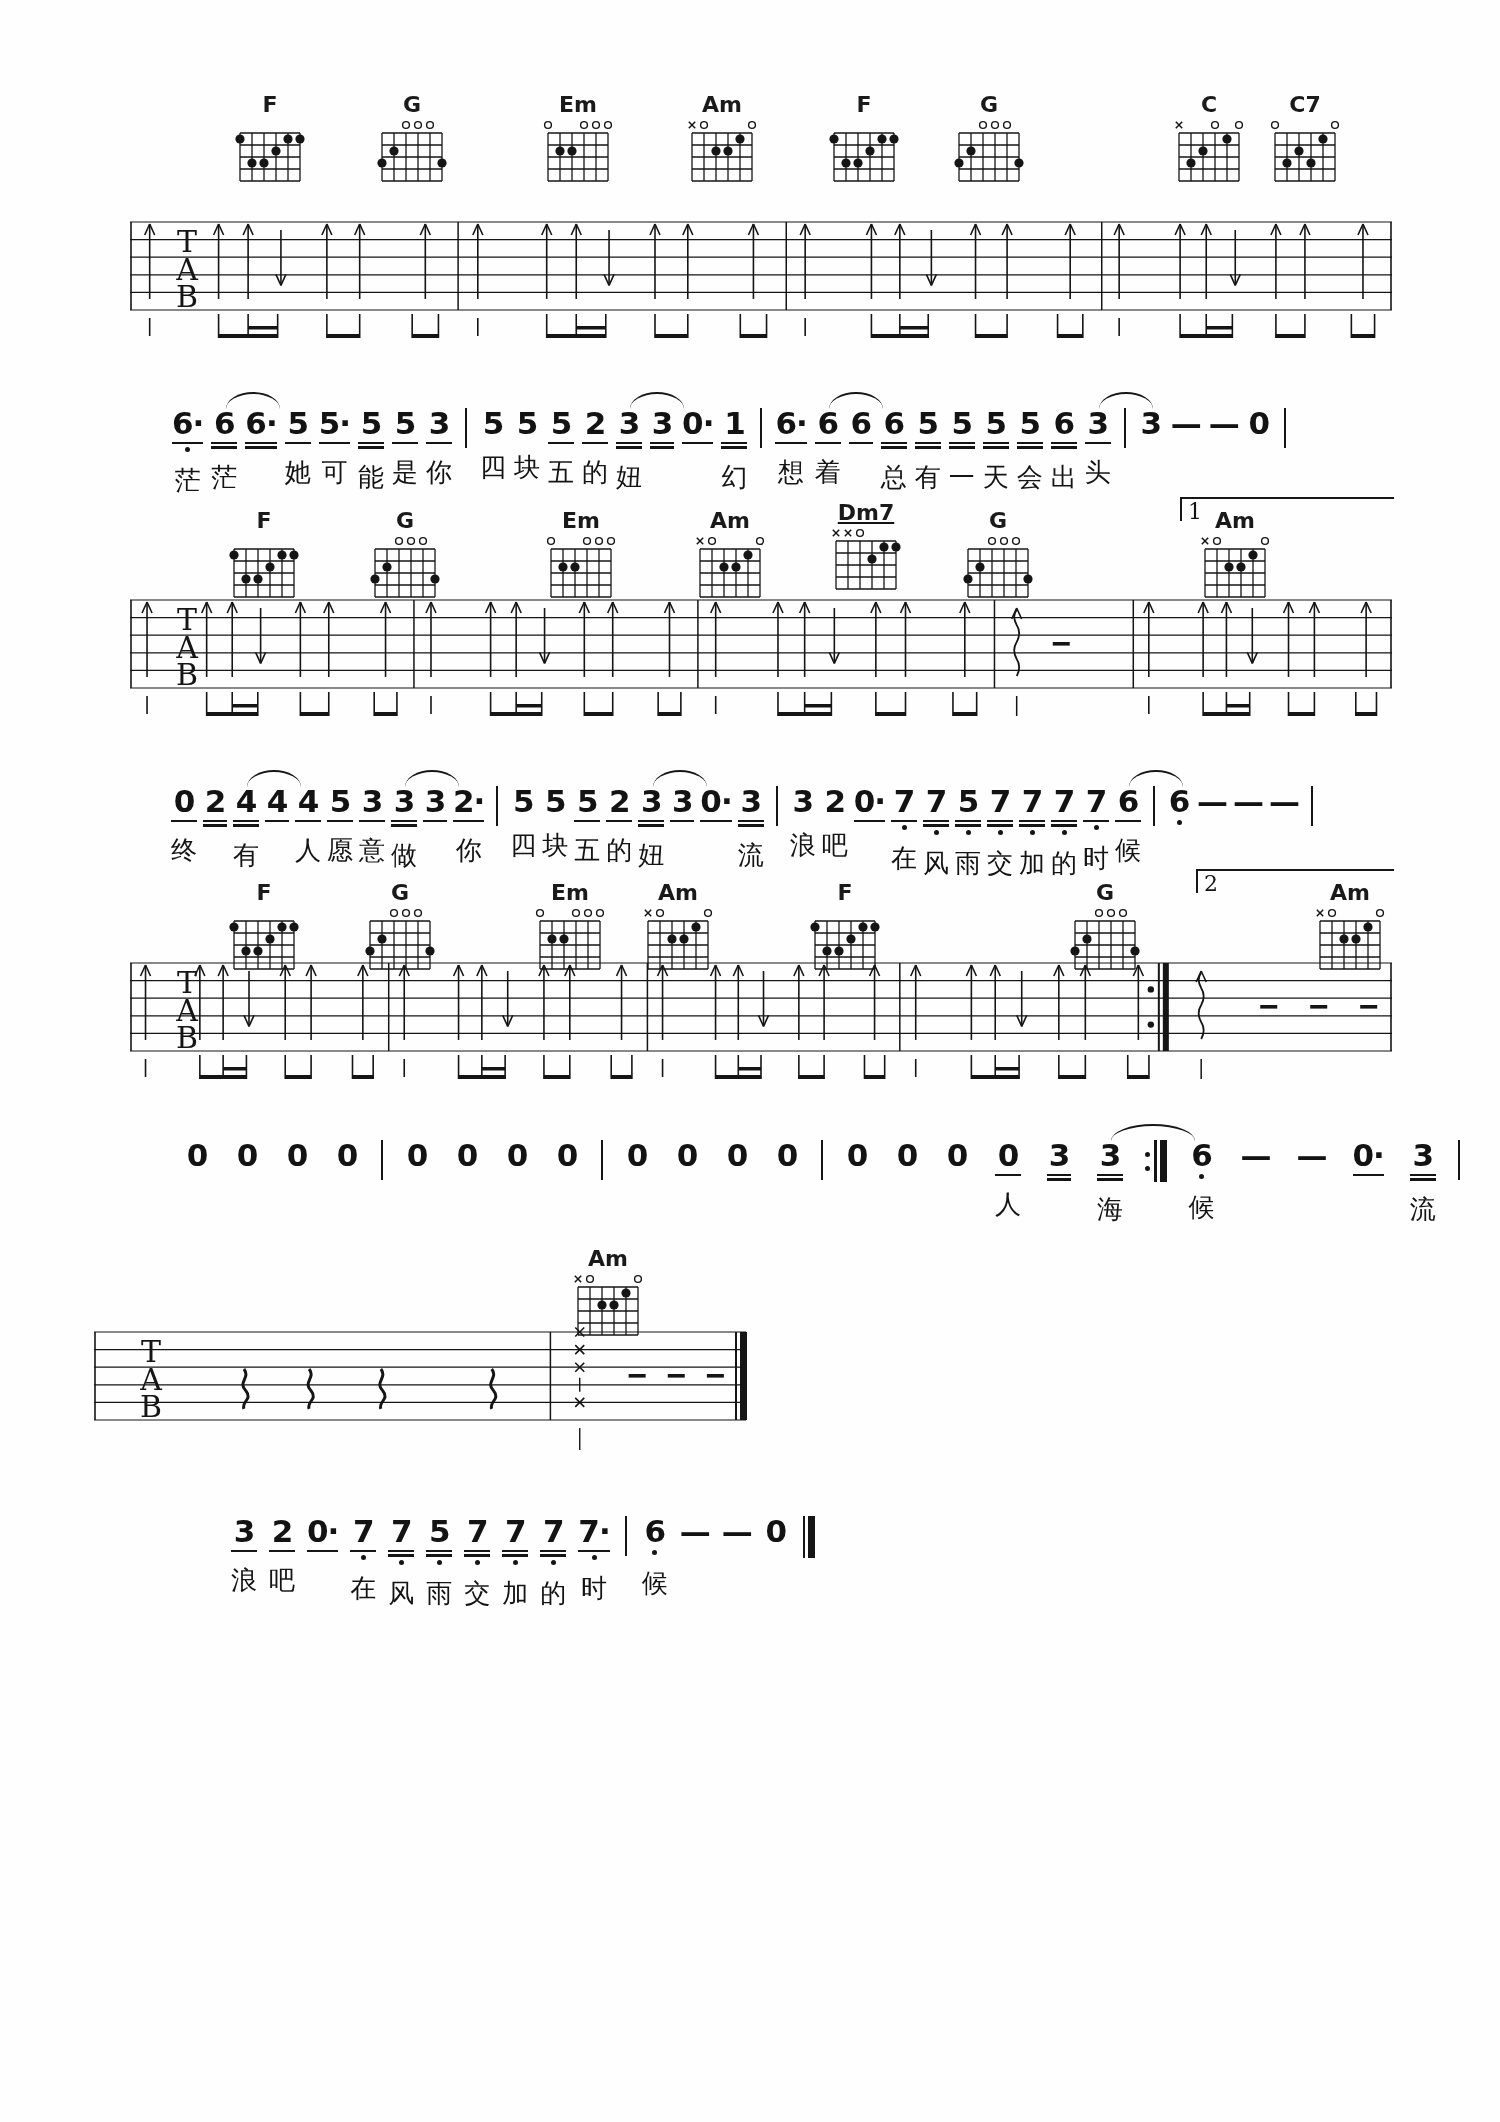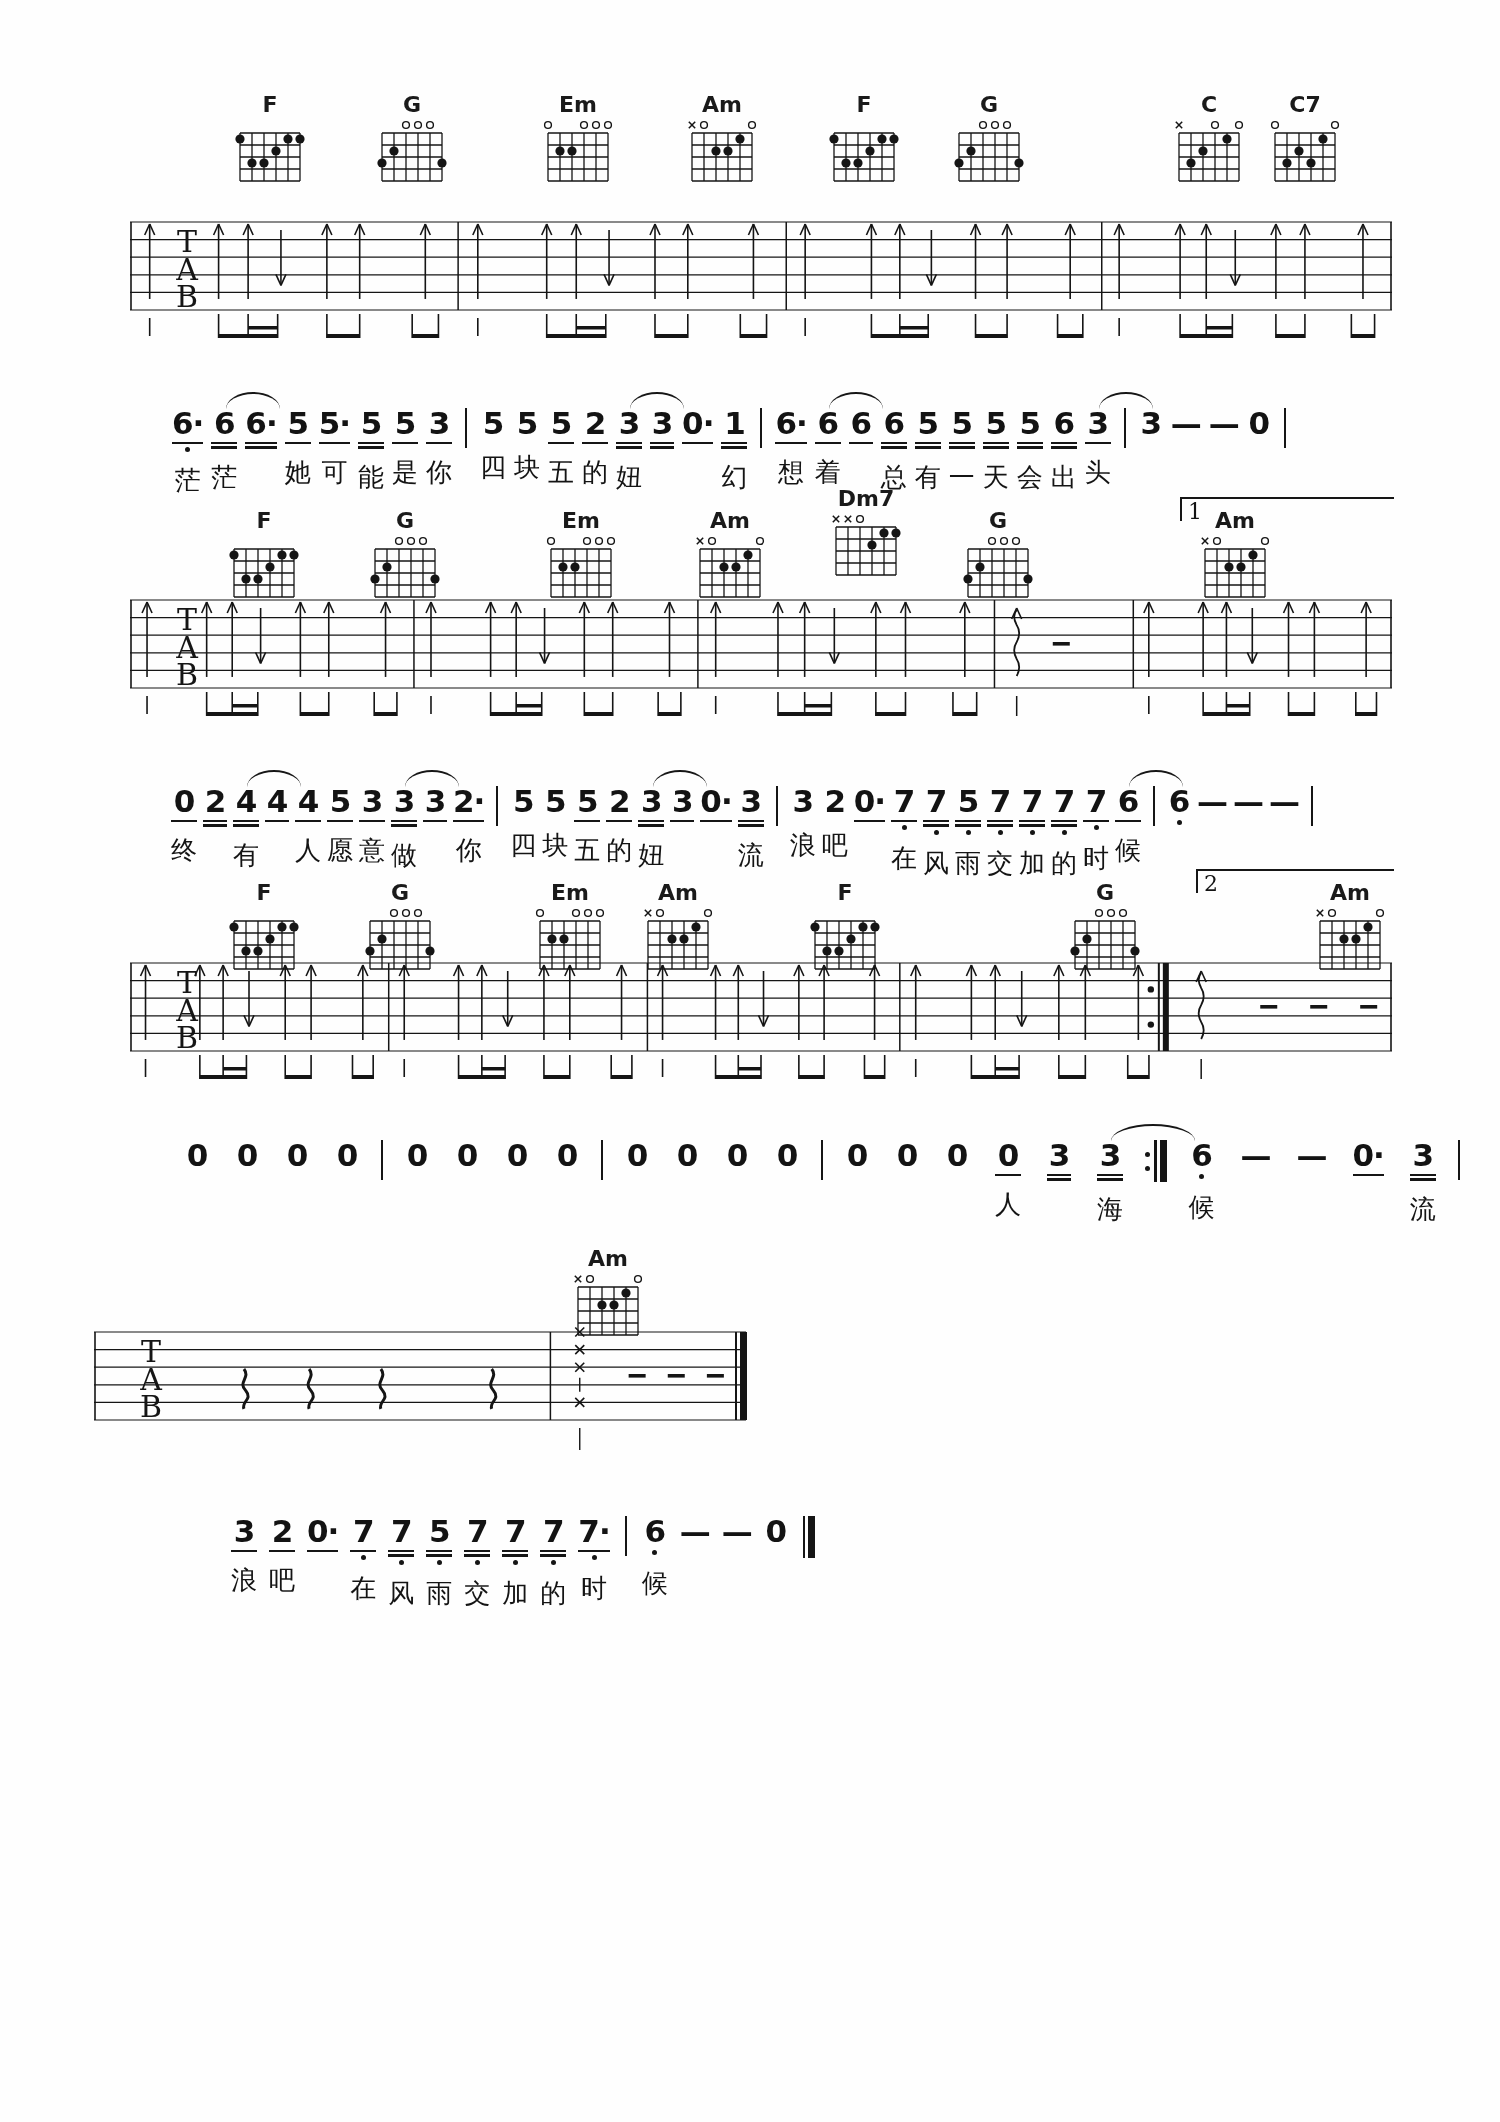--- a/index.html
+++ b/index.html
@@ -571,21 +571,21 @@
         <line x1="12" y1="52" x2="72" y2="52" stroke="#151515" stroke-width="1.3"></line>
         <line x1="12" y1="64" x2="72" y2="64" stroke="#151515" stroke-width="1.3"></line>
         <line x1="8.8" y1="4.8" x2="15.2" y2="11.2" stroke="#151515" stroke-width="1.5"></line>
         <line x1="8.8" y1="11.2" x2="15.2" y2="4.8" stroke="#151515" stroke-width="1.5"></line>
         <circle cx="24" cy="8" r="3.4" fill="none" stroke="#151515" stroke-width="1.4"></circle>
         <circle cx="72" cy="8" r="3.4" fill="none" stroke="#151515" stroke-width="1.4"></circle>
         <circle cx="60" cy="22" r="4.6" fill="#151515"></circle>
         <circle cx="36" cy="34" r="4.6" fill="#151515"></circle>
         <circle cx="48" cy="34" r="4.6" fill="#151515"></circle>
       </svg></div>
-    <div class="chord" style="left: 824px; top: 488px;"><div class="cname">Dm7</div><svg width="84" height="66">
+    <div class="chord" style="left: 824px; top: 502px; text-decoration: underline;"><div class="cname">Dm7</div><svg width="84" height="66">
         <line x1="12" y1="16" x2="12" y2="64" stroke="#151515" stroke-width="1.3"></line>
         <line x1="24" y1="16" x2="24" y2="64" stroke="#151515" stroke-width="1.3"></line>
         <line x1="36" y1="16" x2="36" y2="64" stroke="#151515" stroke-width="1.3"></line>
         <line x1="48" y1="16" x2="48" y2="64" stroke="#151515" stroke-width="1.3"></line>
         <line x1="60" y1="16" x2="60" y2="64" stroke="#151515" stroke-width="1.3"></line>
         <line x1="72" y1="16" x2="72" y2="64" stroke="#151515" stroke-width="1.3"></line>
         <line x1="12" y1="16" x2="72" y2="16" stroke="#151515" stroke-width="1.3"></line>
         <line x1="12" y1="28" x2="72" y2="28" stroke="#151515" stroke-width="1.3"></line>
         <line x1="12" y1="40" x2="72" y2="40" stroke="#151515" stroke-width="1.3"></line>
         <line x1="12" y1="52" x2="72" y2="52" stroke="#151515" stroke-width="1.3"></line>

